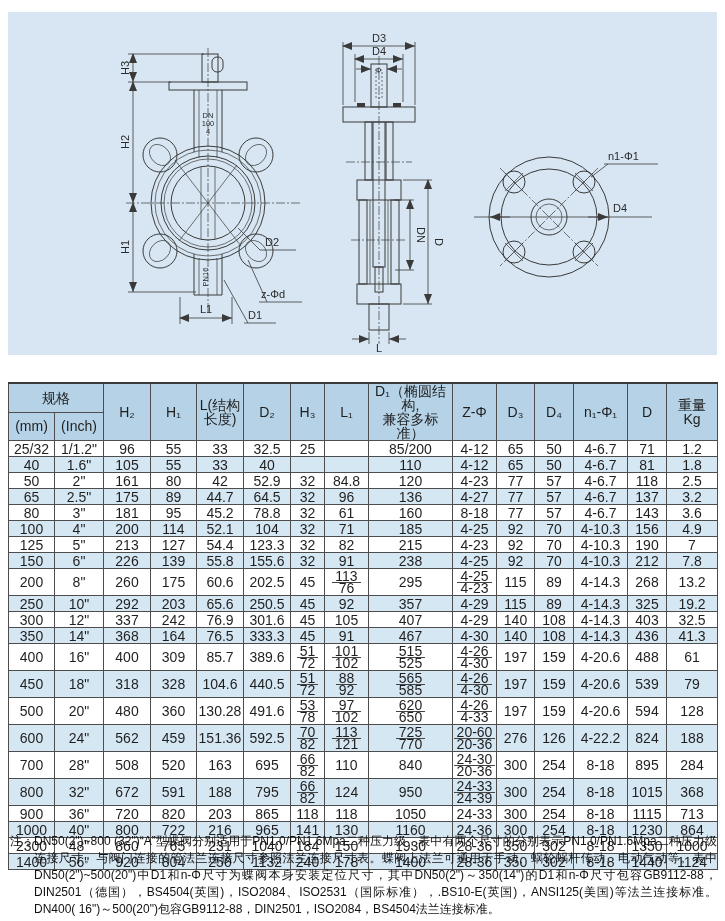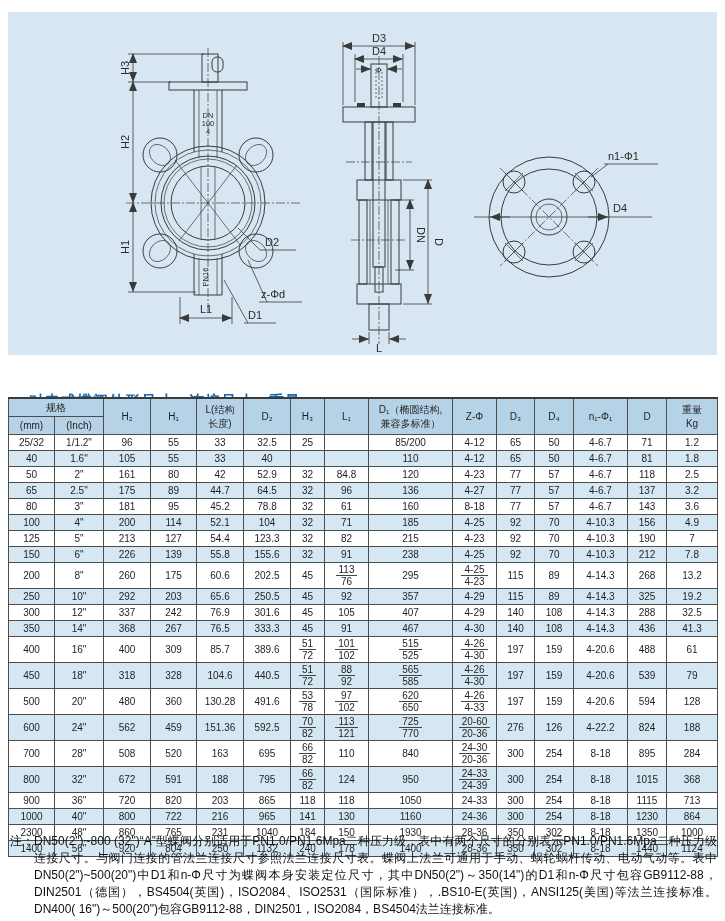--- a/index.html
+++ b/index.html
@@ -3,22 +3,22 @@
 <meta charset="utf-8">
 <style>
   html,body{margin:0;padding:0;background:#ffffff;}
   body{width:725px;height:921px;overflow:hidden;position:relative;
        font-family:"Liberation Sans","DejaVu Sans",sans-serif;color:#1f1f1f;}
   .panel{position:absolute;left:8px;top:12px;width:709px;height:343px;background:#d7e6f2;}
   .panel svg{display:block;}
   .section-title{position:absolute;left:10px;top:392px;display:flex;align-items:center;gap:9px;}
   .bullet{width:10px;height:10px;background:#1767b2;}
   .title-text{font-size:15px;font-weight:bold;color:#1767b2;letter-spacing:1px;}
-  table.dim{position:absolute;left:8px;top:397px;width:709px;border-collapse:collapse;
-            table-layout:fixed;font-size:10px;text-align:center;}
+  table.dim{position:absolute;left:8px;top:382px;width:709px;border-collapse:collapse;
+            table-layout:fixed;font-size:14px;text-align:center;}
   table.dim th,table.dim td{border:1px solid #4d4d4d;padding:0;line-height:14px;
             overflow:hidden;white-space:pre-line;font-weight:normal;}
   table.dim thead th{background:#b5d2e6;height:17px;}
   table.dim{border-top:2px solid #3a3a3a;border-bottom:1.5px solid #3a3a3a;}
   table.dim td{height:15px;background:#ffffff;}
   table.dim tr.alt td{background:#d6e7f4;}
   .fr{display:inline-flex;flex-direction:column;line-height:11px;padding:1px 0;}
   .ft{border-bottom:1px solid #444;padding:0 3px;}
   .fb{padding:0 3px;}
   .notes{position:absolute;left:10px;top:833px;width:707px;display:flex;
@@ -443,28 +443,28 @@
         <td>242</td>
         <td>76.9</td>
         <td>301.6</td>
         <td>45</td>
         <td>105</td>
         <td>407</td>
         <td>4-29</td>
         <td>140</td>
         <td>108</td>
         <td>4-14.3</td>
-        <td>288</td>
+        <td>403</td>
         <td>32.5</td>
       </tr>
       <tr class="alt">
         <td>350</td>
         <td>14"</td>
         <td>368</td>
-        <td>267</td>
+        <td>164</td>
         <td>76.5</td>
         <td>333.3</td>
         <td>45</td>
         <td>91</td>
         <td>467</td>
         <td>4-30</td>
         <td>140</td>
         <td>108</td>
         <td>4-14.3</td>
         <td>436</td>

